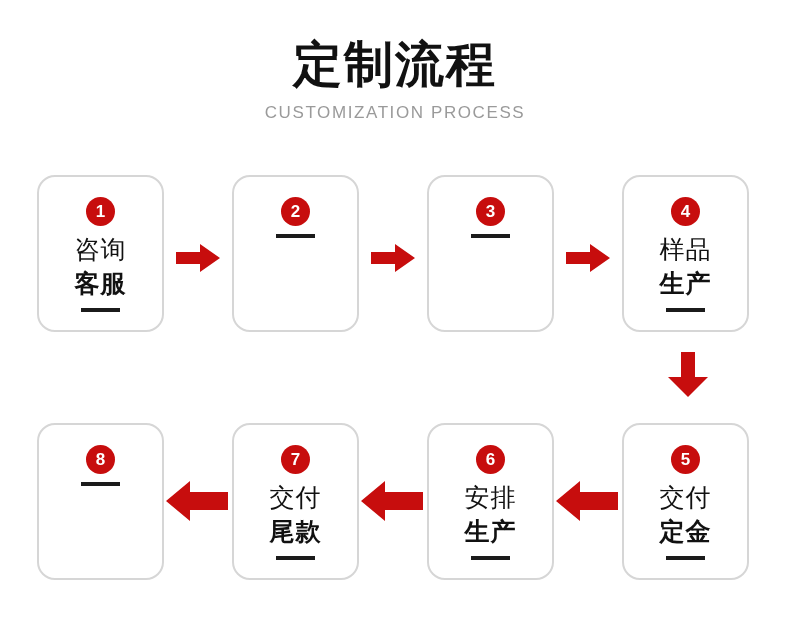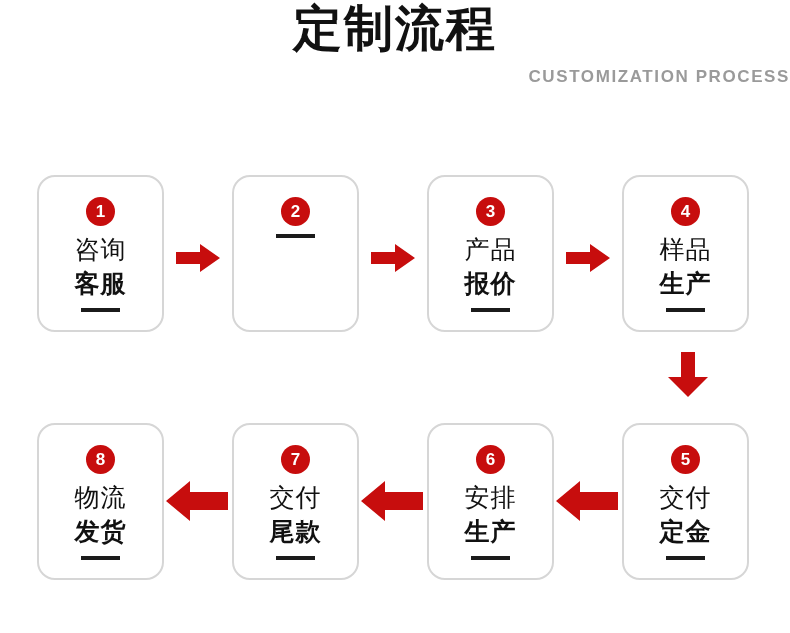--- a/index.html
+++ b/index.html
@@ -20,34 +20,34 @@
   
   .header {
     position: absolute;
     left: 0;
     top: 0;
     width: 790px;
     text-align: center;
   }
   .page-title {
     margin: 0;
+    padding-top: 36px;
     font-size: 49px;
     line-height: 1.18;
     font-weight: 700;
     letter-spacing: 2px;
     color: #111111;
   }
   .page-subtitle {
     margin: 0;
     padding-top: 9px;
     font-size: 17px;
     letter-spacing: 1.6px;
-    font-weight: 700;
+    font-weight: 400;
     color: #9a9a9a;
-    text-align: right;
   }
 
   
   .flow {
     position: absolute;
     left: 0;
     top: 0;
     width: 790px;
     height: 633px;
   }
@@ -141,42 +141,34 @@
     <div class="rule"></div>
   </div>
 
   <div class="card r1c2">
     <div class="badge">2</div>
     <div class="rule"></div>
   </div>
 
   <div class="card r1c3">
     <div class="badge">3</div>
-    <div class="label">
-      <span>产品</span>
-      <span class="l2">报价</span>
-    </div>
     <div class="rule"></div>
   </div>
 
   <div class="card r1c4">
     <div class="badge">4</div>
     <div class="label">
       <span>样品</span>
       <span class="l2">生产</span>
     </div>
     <div class="rule"></div>
   </div>
 
   <div class="card r2c1">
     <div class="badge">8</div>
-    <div class="label">
-      <span>物流</span>
-      <span class="l2">发货</span>
-    </div>
     <div class="rule"></div>
   </div>
 
   <div class="card r2c2">
     <div class="badge">7</div>
     <div class="label">
       <span>交付</span>
       <span class="l2">尾款</span>
     </div>
     <div class="rule"></div>

